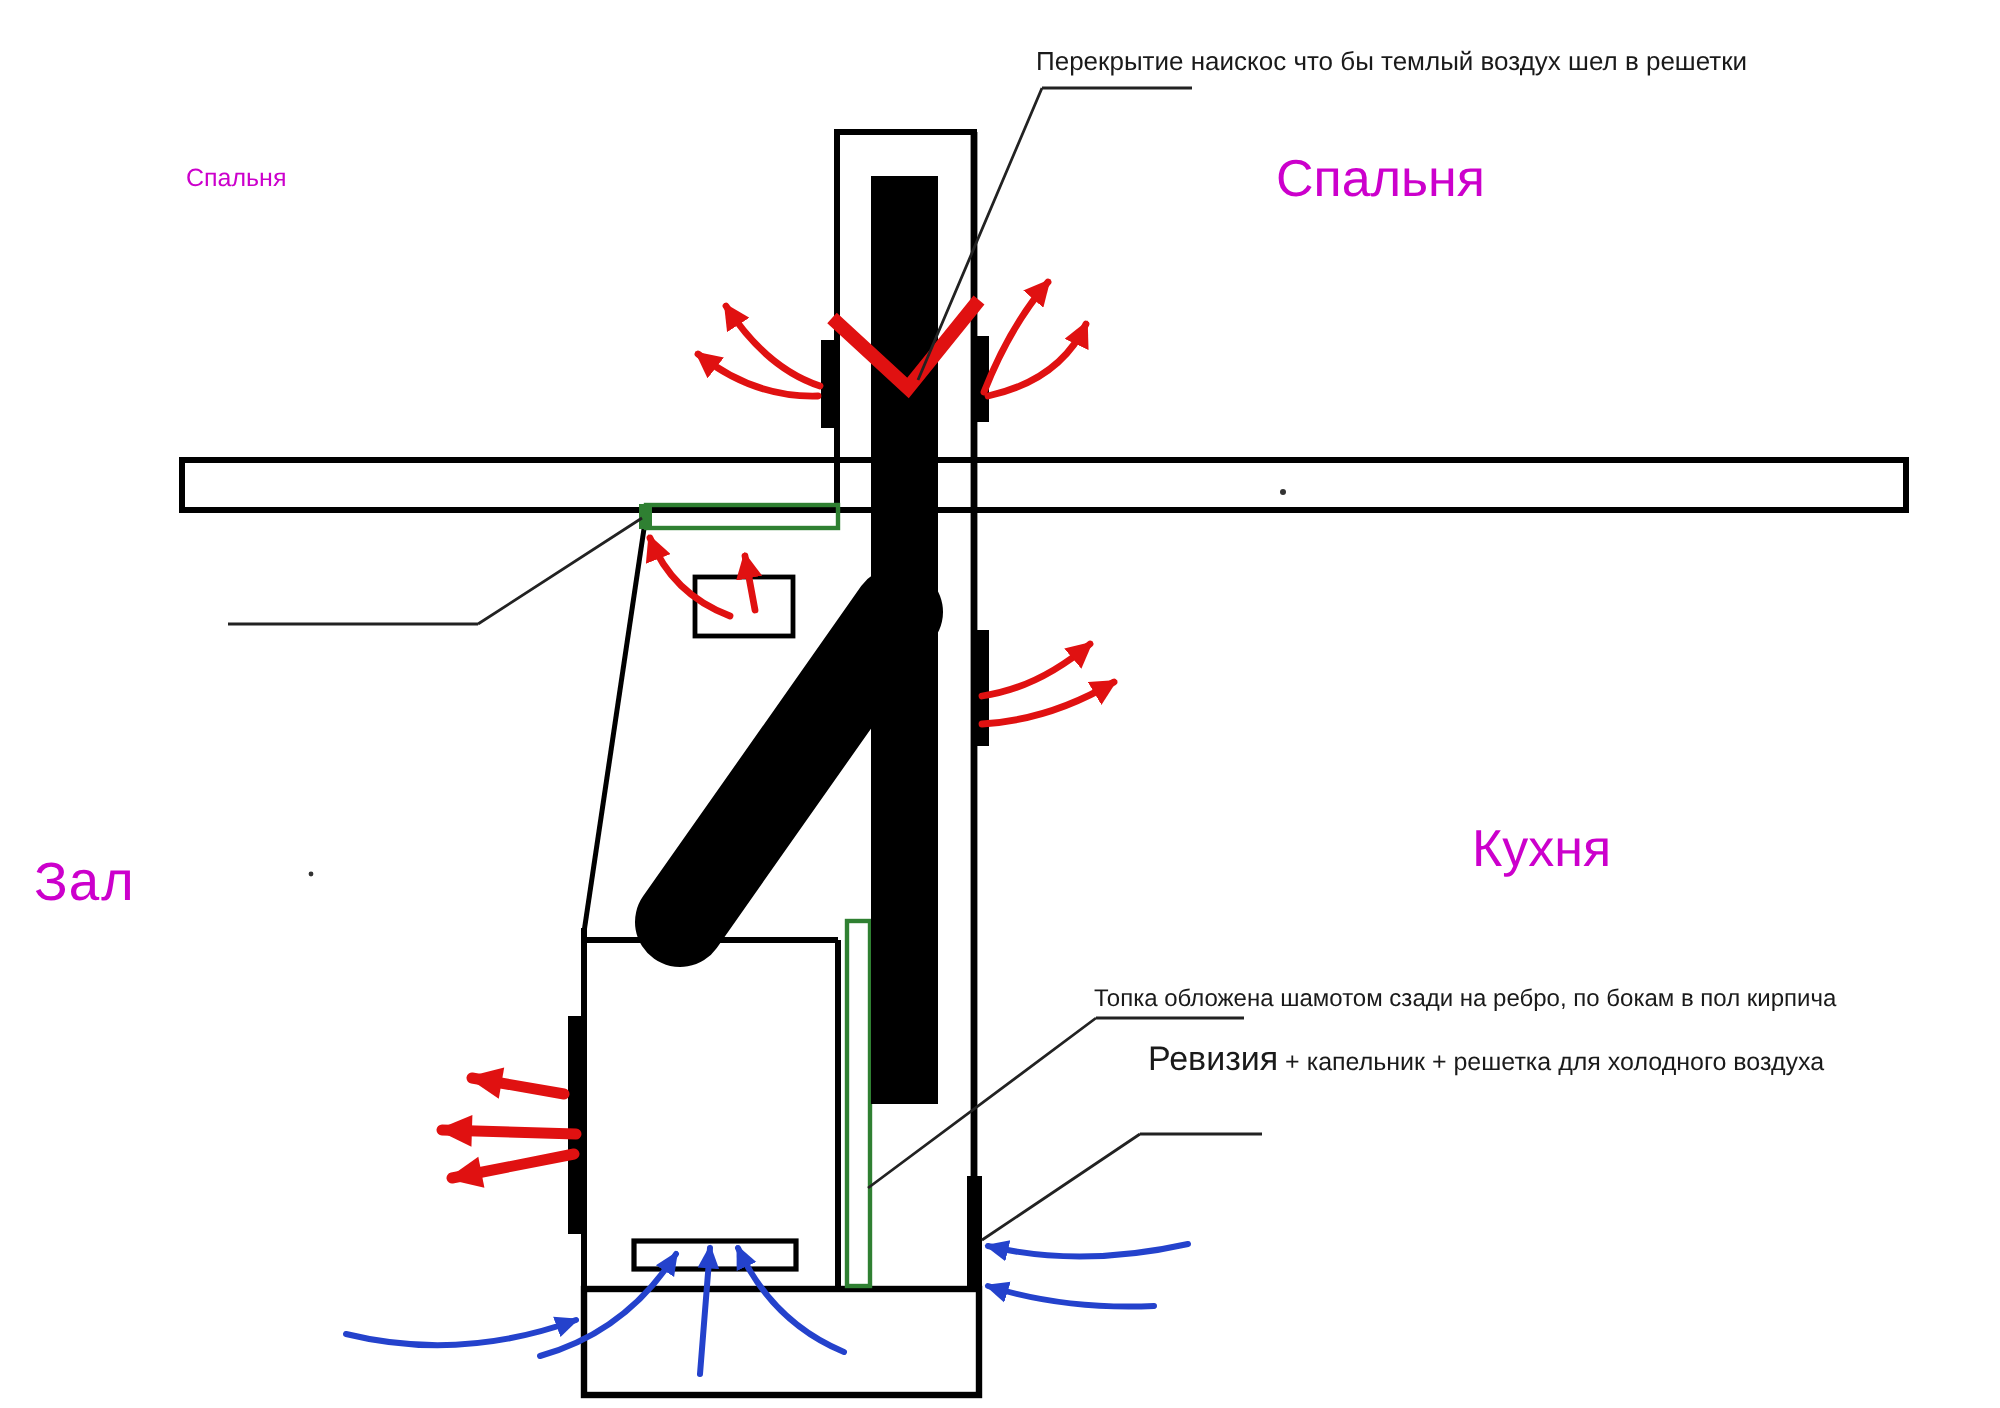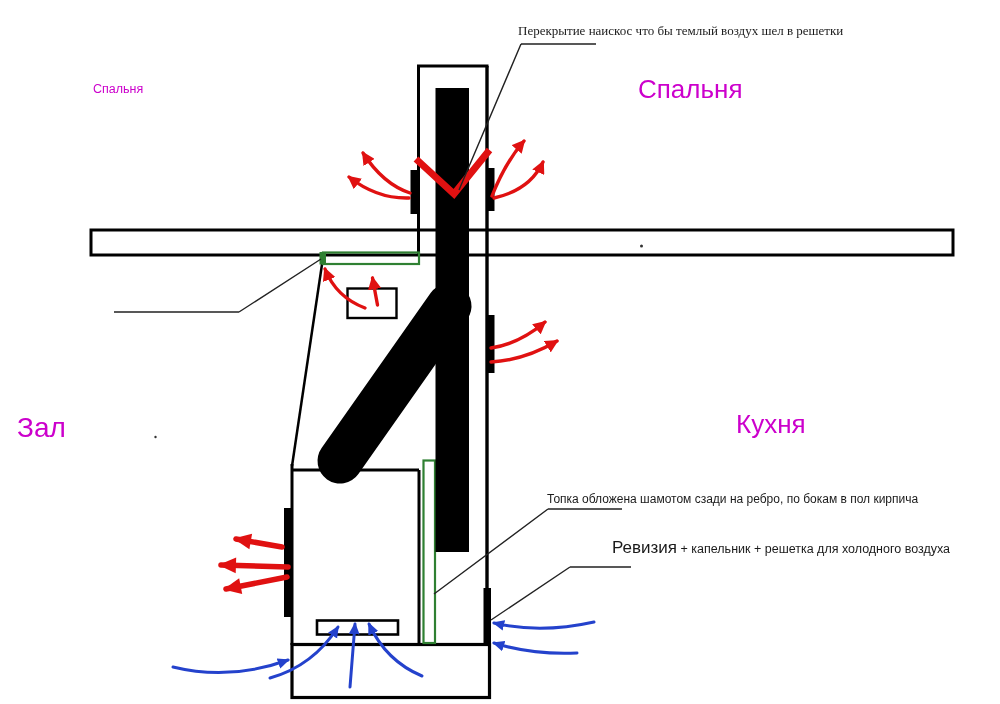--- a/index.html
+++ b/index.html
@@ -119,30 +119,30 @@
       <path d="M521 44 L596 44 M521 44 L459 190" stroke-width="1.4" class="leader"></path>
       <path d="M114 312 L239 312 M239 312 L321 259" stroke-width="1.4" class="leader"></path>
       <path d="M548 509 L622 509 M548 509 L434 594" stroke-width="1.4" class="leader"></path>
       <path d="M570 567 L631 567 M570 567 L491 620" stroke-width="1.4" class="leader"></path>
     </g>
 
     <circle cx="641.5" cy="246" r="1.5" class="dot"></circle>
     <circle cx="155.5" cy="437" r="1.2" class="dot"></circle>
   </svg>
 
-  <div class="lbl note" style="left:518px; top:24px;font-family:Liberation Serif, serif;">Перекрытие наискос что бы темлый воздух шел в решетки</div>
+  <div class="lbl note" style="left:518px; top:24px;">Перекрытие наискос что бы темлый воздух шел в решетки</div>
 
   <div class="lbl room room-sm" style="left:93px; top:82px;">Спальня</div>
 
   <div class="lbl room room-lg" style="left:638px; top:75px;">Спальня</div>
 
 
-  <div class="lbl room room-md" style="left:17px; top:412px;">Зал</div>
+  <div class="lbl room room-md" style="left:17px; top:428px;font-family:Liberation Mono, monospace;">Зал</div>
 
   <div class="lbl room room-lg" style="left:736px; top:396px;margin-top:14px;">Кухня</div>
 
   <div class="lbl note-sm" style="left:547px; top:493px;">Топка обложена шамотом сзади на ребро, по бокам в пол кирпича</div>
 
-  <div class="lbl" style="left:574px; top:538px;margin-left:38px;">
+  <div class="lbl" style="left:574px; top:520px;">
     <span class="rev-big">Ревизия</span><span class="rev-rest"> + капельник + решетка для холодного воздуха</span>
   </div>
 
 </div>
 
 </body></html>

